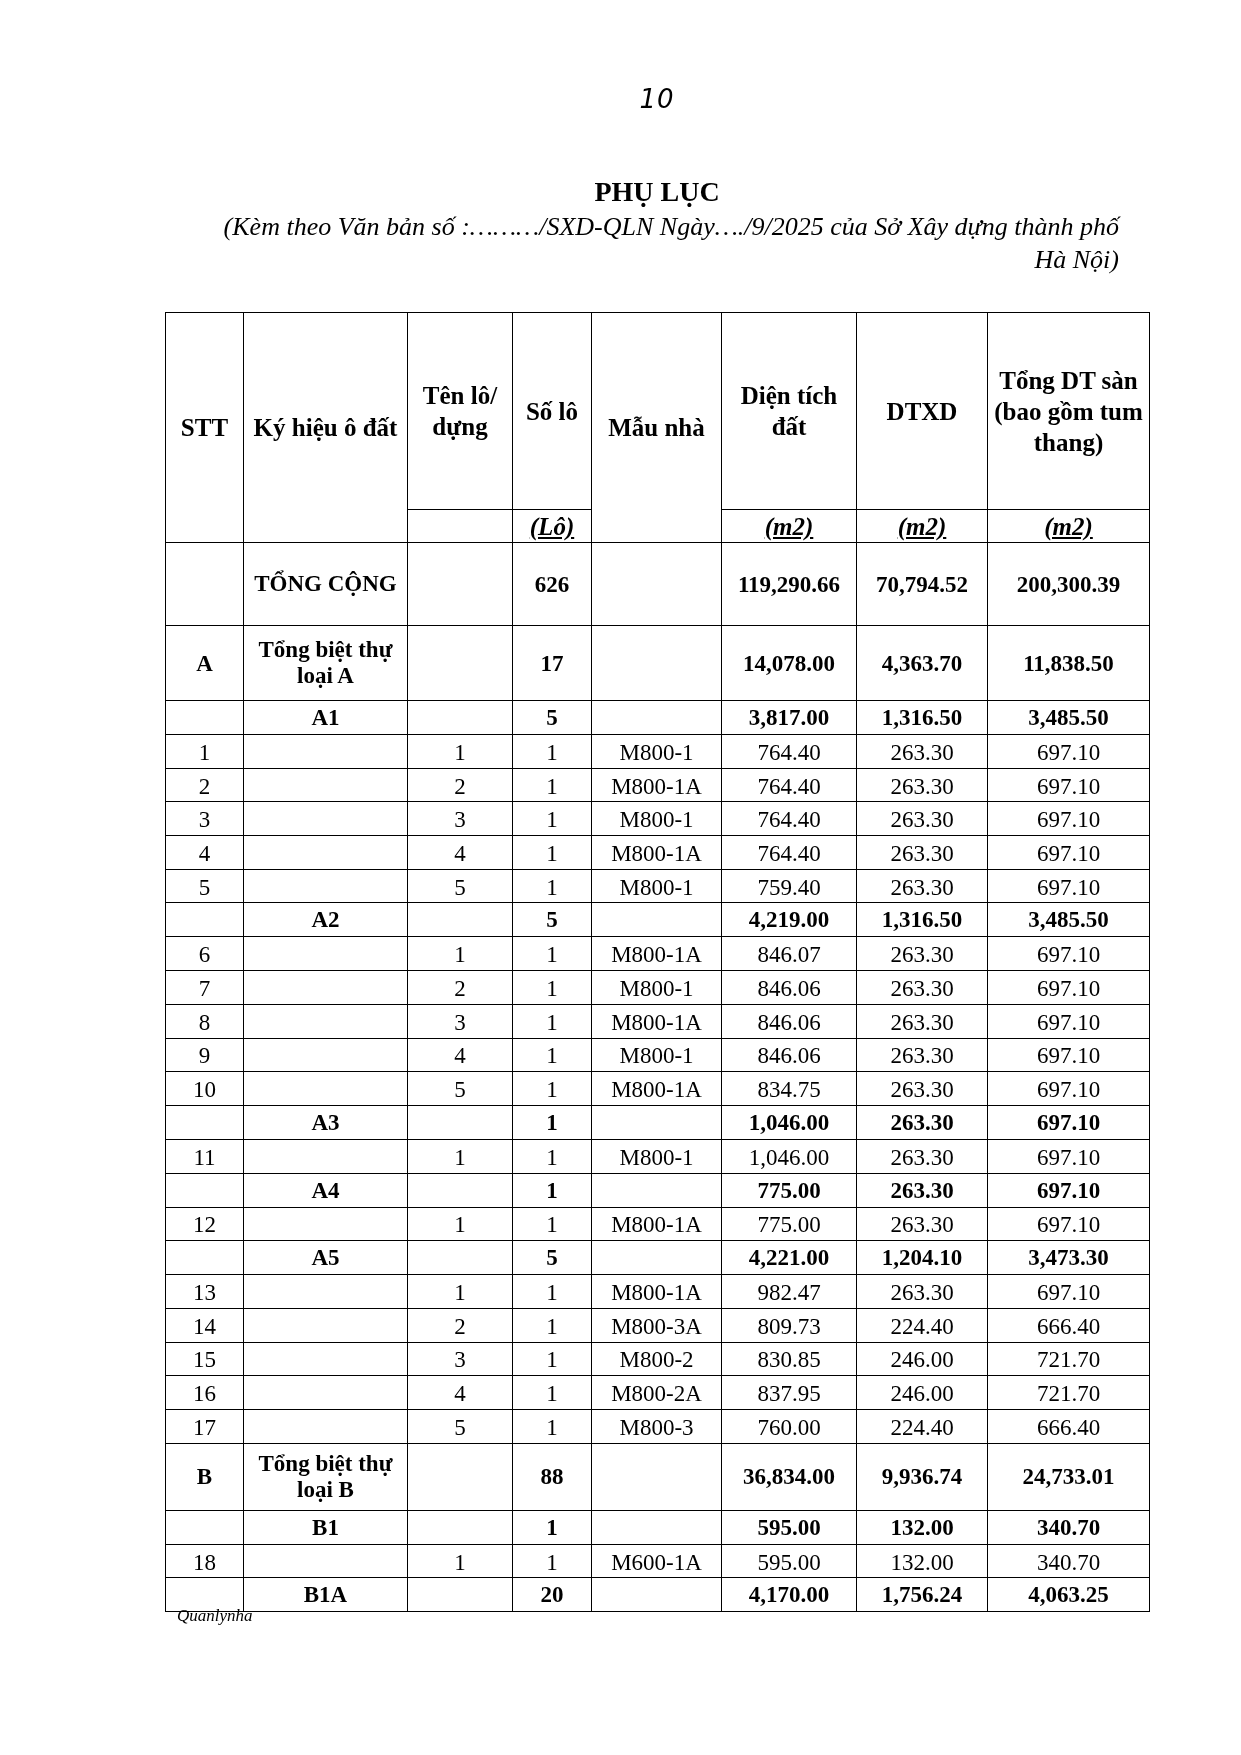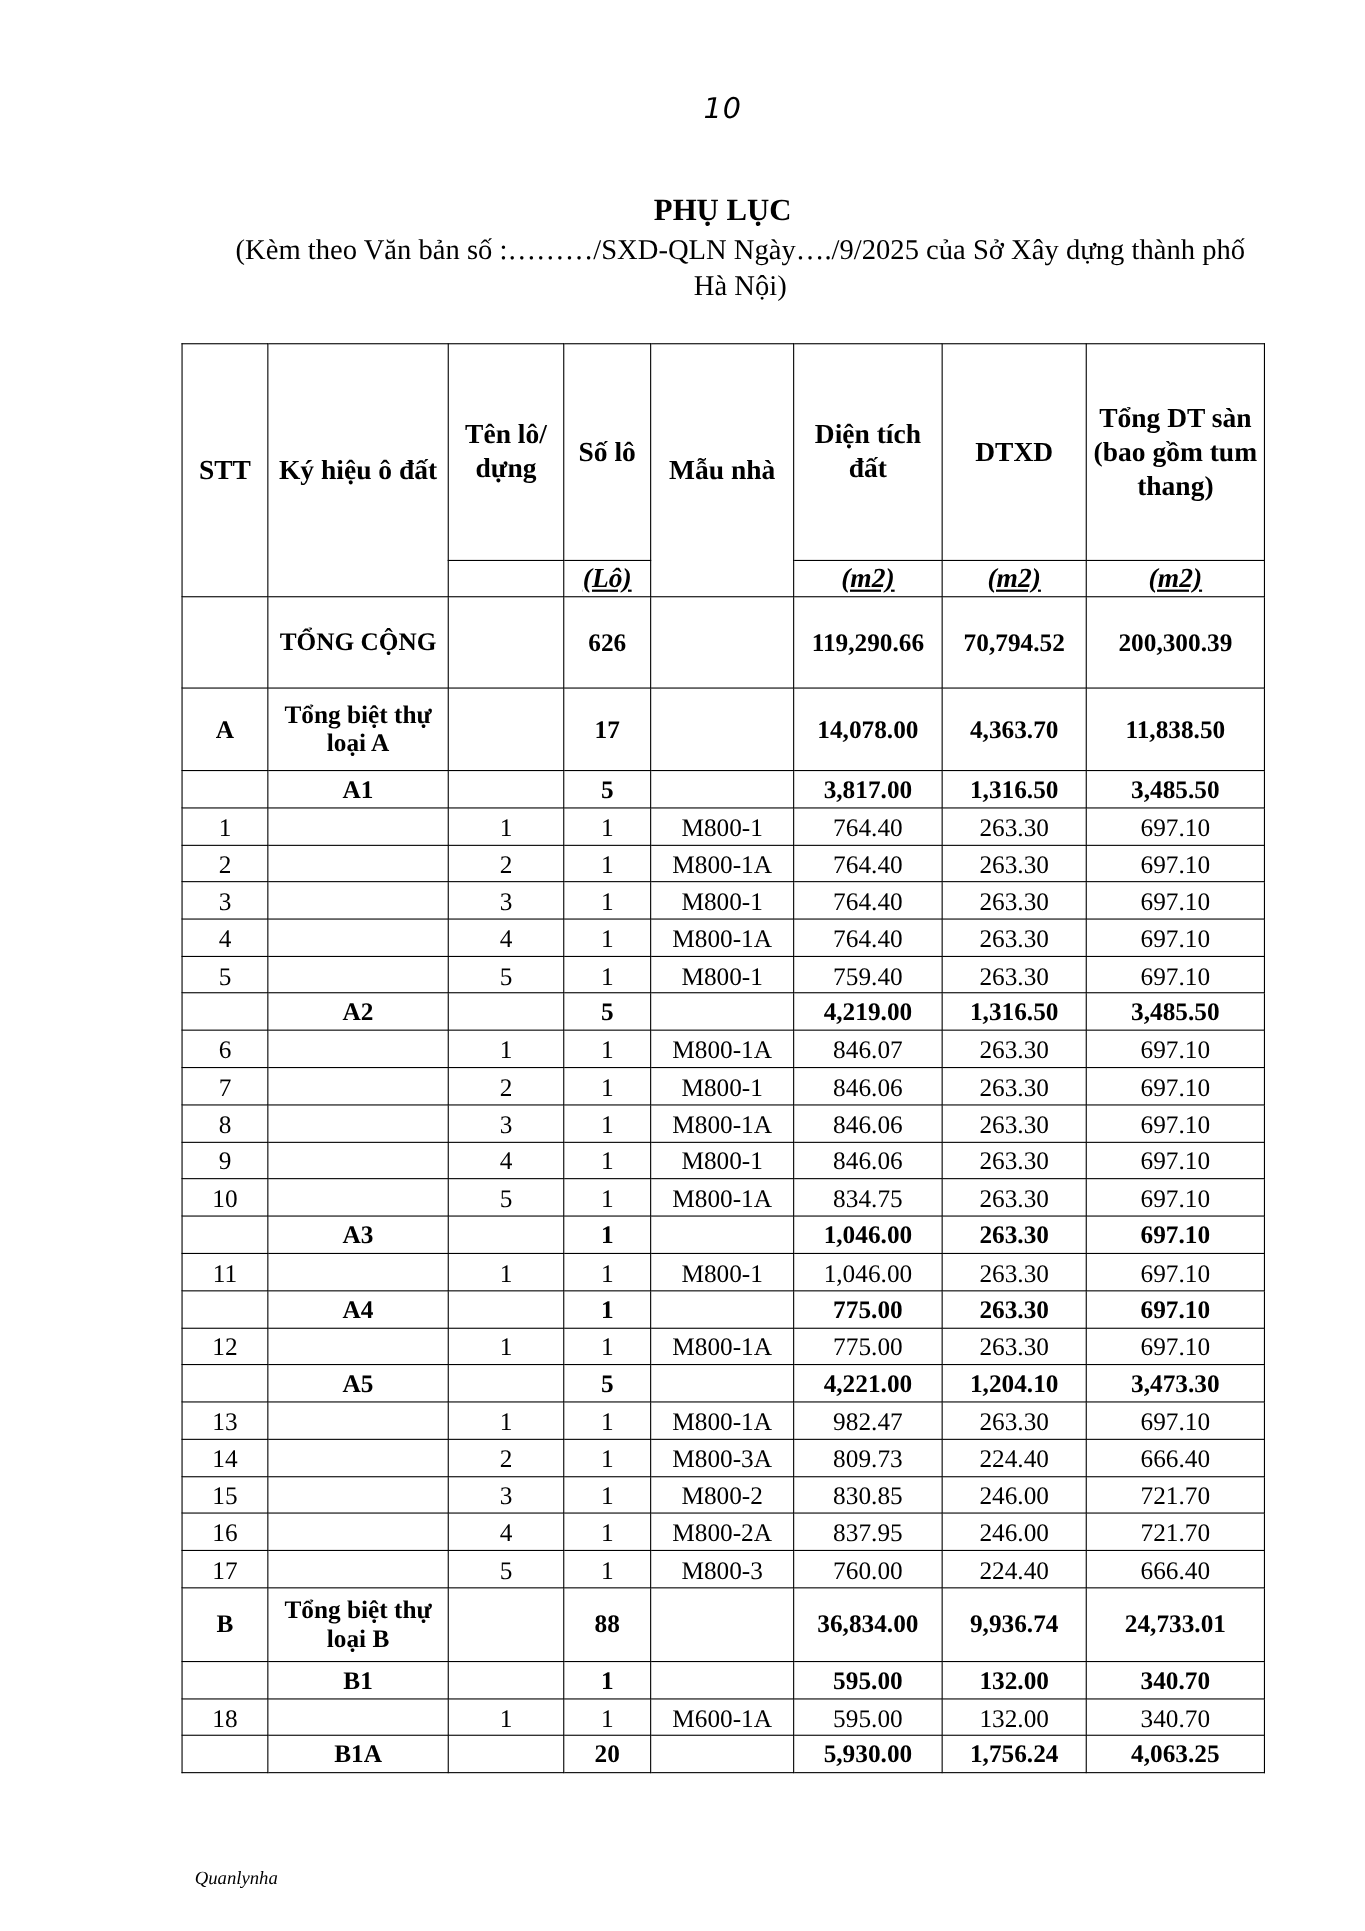--- a/index.html
+++ b/index.html
@@ -1,35 +1,35 @@
 <!DOCTYPE html>
 <html><head>
 <meta charset="utf-8">
 <style>
   html, body { margin: 0; padding: 0; background: #ffffff; }
   body { width: 1241px; height: 1755px; position: relative; overflow: hidden; color: #000; font-family: "Liberation Serif", "DejaVu Serif", serif; }
   .page-number { position: absolute; top: 84px; left: 0; width: 1314px; text-align: center; font-family: "DejaVu Sans", sans-serif; font-style: italic; font-size: 26px; letter-spacing: 1px; }
   .title { position: absolute; top: 176px; left: 0; width: 1314px; text-align: center; font-weight: bold; font-size: 28px; }
-  .subtitle { position: absolute; top: 210px; left: 211px; width: 924px; text-align: center; font-size: 26px; line-height: 33px; }
+  .subtitle { position: absolute; top: 210px; left: 195px; width: 924px; text-align: right; font-style: italic; font-size: 26px; line-height: 33px; }
   table.appendix { position: absolute; top: 312px; left: 165px; border-collapse: collapse; table-layout: fixed; width: 985px; }
   table.appendix td, table.appendix th { border: 1.5px solid #000; text-align: center; vertical-align: middle; padding: 0 2px; font-size: 23px; line-height: 27px; }
   table.appendix th { font-weight: bold; font-size: 25px; line-height: 31px; }
   th.unit { font-weight: normal; font-style: italic; font-size: 22px; text-decoration: underline; }
   tr.head-main { height: 197px; }
   tr.head-unit { height: 33px; }
   tr.grand { height: 83px; }
   tr.group { height: 75px; }
   tr.group-b { height: 67px; }
   tr.sub { height: 34px; }
   tr.item { height: 33.7px; }
   tr.grand td, tr.group td, tr.group-b td, tr.sub td { font-weight: bold; }
   tr.grand td.label, tr.group td.label, tr.group-b td.label { font-size: 23px; line-height: 26px; }
   tr.item td { font-size: 23px; }
   tr.item td.num { vertical-align: middle; padding-top: 2px; }
-  .footer { position: absolute; top: 1698px; left: 177px; font-style: italic; font-size: 17px; }
+  .footer { position: absolute; top: 1606px; left: 177px; font-style: italic; font-size: 17px; }
 </style>
 </head>
 <body>
 
 <div class="page-number">10</div>
 <div class="title">PHỤ LỤC</div>
 <div class="subtitle">(Kèm theo Văn bản số :………/SXD-QLN Ngày…./9/2025 của Sở Xây dựng thành phố Hà Nội)</div>
 
 <table class="appendix">
   <colgroup>
@@ -331,20 +331,20 @@
         <td class="num">595.00</td>
         <td class="num">132.00</td>
         <td class="num">340.70</td>
       </tr>
       <tr class="sub">
         <td class="num"></td>
         <td class="label">B1A</td>
         <td class="num"></td>
         <td class="num">20</td>
         <td class="num"></td>
-        <td class="num">5,930.00</td>
+        <td class="num">4,170.00</td>
         <td class="num">1,756.24</td>
         <td class="num">4,063.25</td>
       </tr>
     </tbody>
 </table>
 
 <div class="footer">Quanlynha</div>
 
 </body></html>

